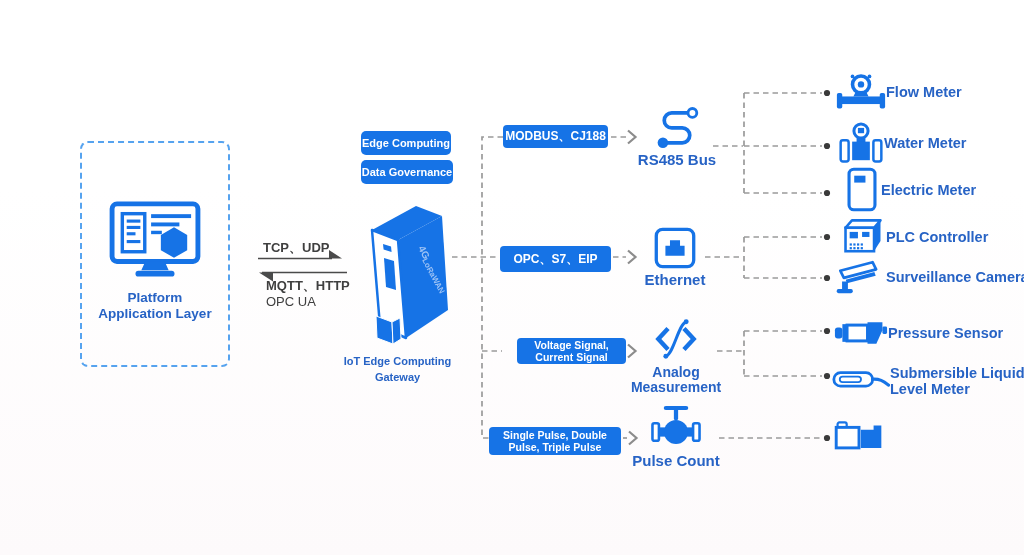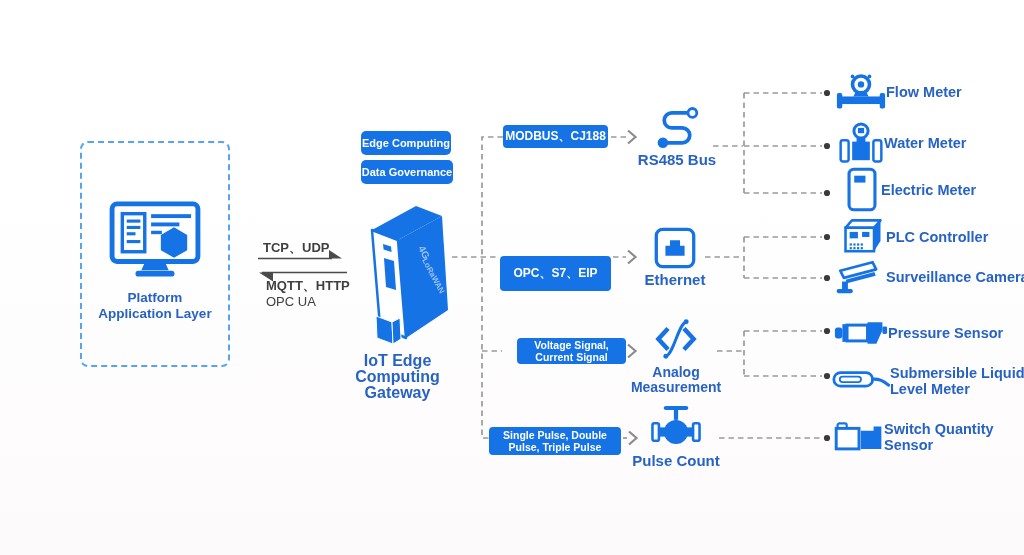--- a/index.html
+++ b/index.html
@@ -19,21 +19,21 @@
   
   .badge{position:absolute;background:#1673E6;color:#fff;font-weight:bold;font-size:11px;
          display:flex;align-items:center;justify-content:center;border-radius:5px;}
   .btn{position:absolute;background:#1673E6;color:#fff;font-weight:bold;border-radius:4px;
        display:flex;flex-direction:column;align-items:center;justify-content:center;text-align:center;}
   .btn.one{font-size:12px;}
   .btn.two{font-size:10.5px;line-height:12px;}
 
   
   .gcap{position:absolute;left:330px;top:353px;width:135px;text-align:center;
-        font-size:16px;line-height:16px;font-weight:bold;color:#2763C5;}
+        font-size:11px;line-height:16px;font-weight:bold;color:#2763C5;}
 
   
   .iface{position:absolute;display:flex;flex-direction:column;align-items:center;text-align:center;justify-content:space-between;}
   .iface .lbl{margin-top:3px;font-weight:bold;color:#2763C5;white-space:nowrap;}
   .lbl15{font-size:15px;line-height:16px;}
   .lbl14{font-size:14px;line-height:15px;}
 
   
   .dev{position:absolute;display:flex;align-items:center;}
   .dev .dlbl{font-size:14.5px;line-height:16px;font-weight:bold;color:#2763C5;white-space:nowrap;}
@@ -135,21 +135,21 @@
     <polygon points="32,124 40,120 41,141 33,146" fill="#1673E6" stroke="#fff" stroke-width="1"></polygon>
     <text transform="translate(58,50) rotate(62)" font-size="10" font-weight="bold" fill="#9CC2F5">4G</text>
     <text transform="translate(62,62) rotate(62)" font-size="8" font-weight="bold" fill="#9CC2F5">LoRaWAN</text>
   </svg>
   <div class="gcap">
     <div>IoT Edge Computing</div>
     <div>Gateway</div>
   </div>
 
   <div class="btn one" style="left:503px;top:125px;width:105px;height:23px">MODBUS、CJ188</div>
-  <div class="btn one" style="left:500px;top:256px;width:111px;height:35px">OPC、S7、EIP</div>
+  <div class="btn one" style="left:500px;top:246px;width:111px;height:26px">OPC、S7、EIP</div>
   <div class="btn two" style="left:517px;top:338px;width:109px;height:26px">
     <div>Voltage Signal,</div>
     <div>Current Signal</div>
   </div>
   <div class="btn two" style="left:489px;top:427px;width:132px;height:28px">
     <div>Single Pulse, Double</div>
     <div>Pulse, Triple Pulse</div>
   </div>
 
   <div class="iface" style="left:640px;top:105px;width:74px">
@@ -283,19 +283,15 @@
       <div>Level Meter</div>
     </div>
   </div>
 
   <div class="dev" style="left:834px;top:421px">
     <svg width="50" height="31" viewBox="0 0 54 34">
       <rect x="3.5" y="1.5" width="10" height="7" rx="2" fill="#fff" stroke="#1673E6" stroke-width="2.4"></rect>
       <rect x="2" y="7" width="25" height="22.5" fill="#fff" stroke="#1673E6" stroke-width="3.2"></rect>
       <polygon points="29,9.5 43,9.5 43,5 51.5,5 51.5,29.5 29,29.5" fill="#1673E6"></polygon>
     </svg>
-    <div class="dlbl">
-      <div>Switch Quantity</div>
-      <div>Sensor</div>
-    </div>
   </div>
 
 </div>
 
 </body></html>

